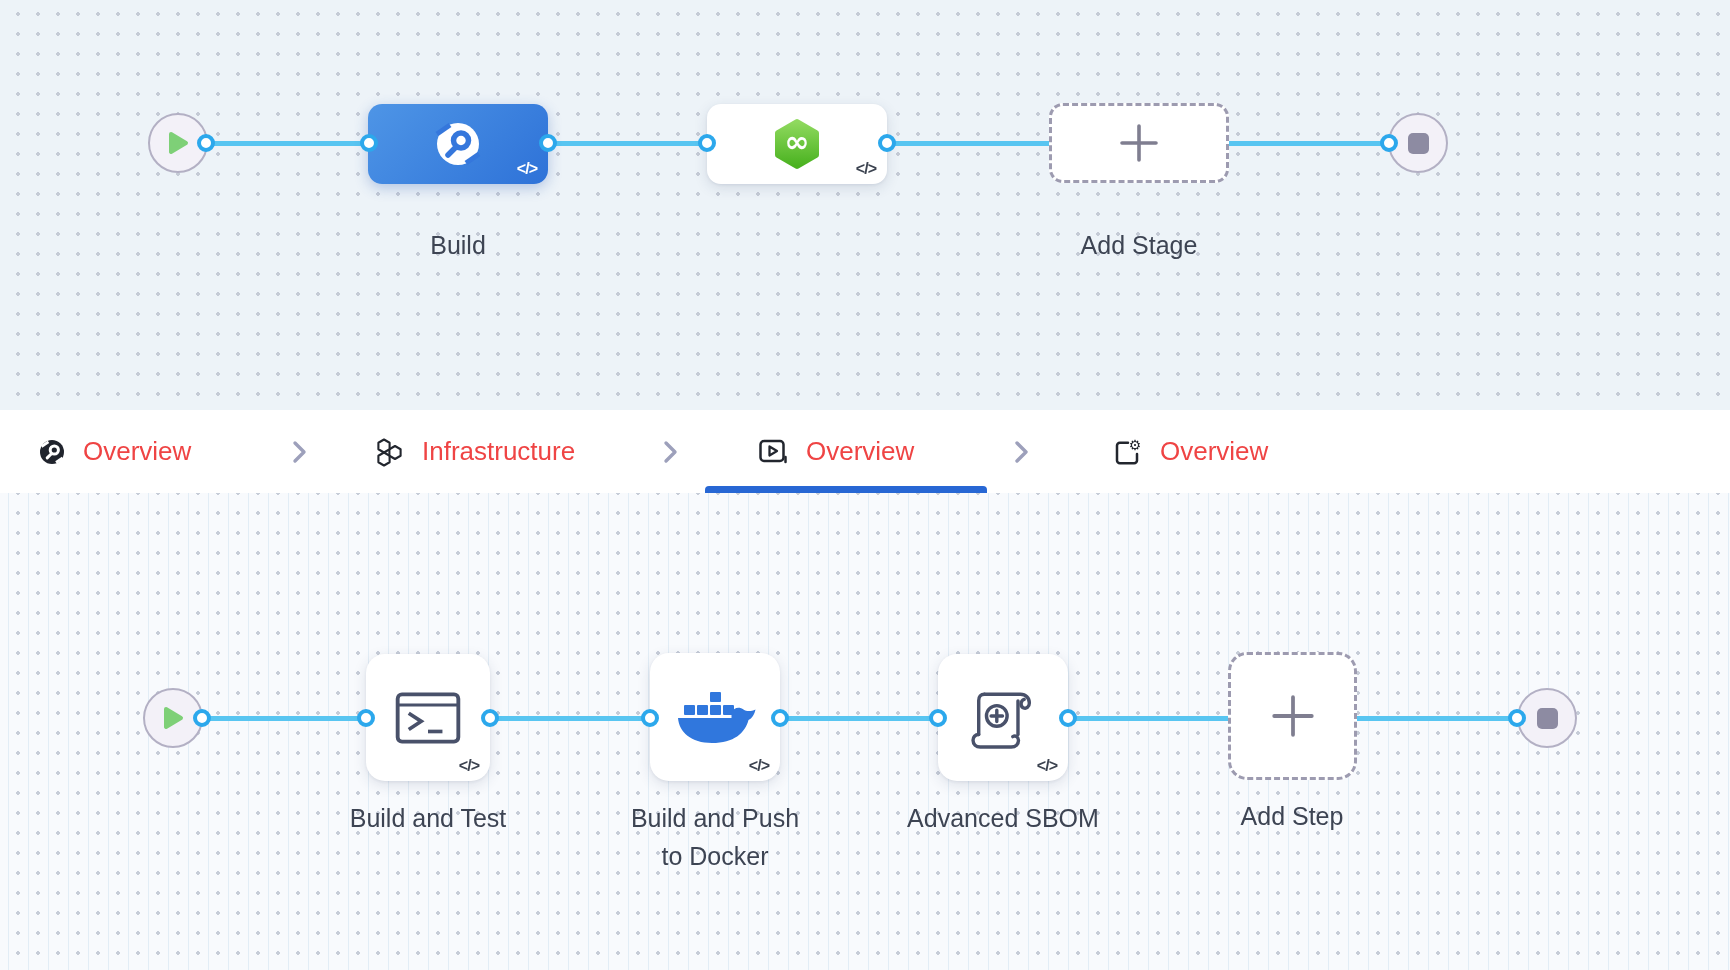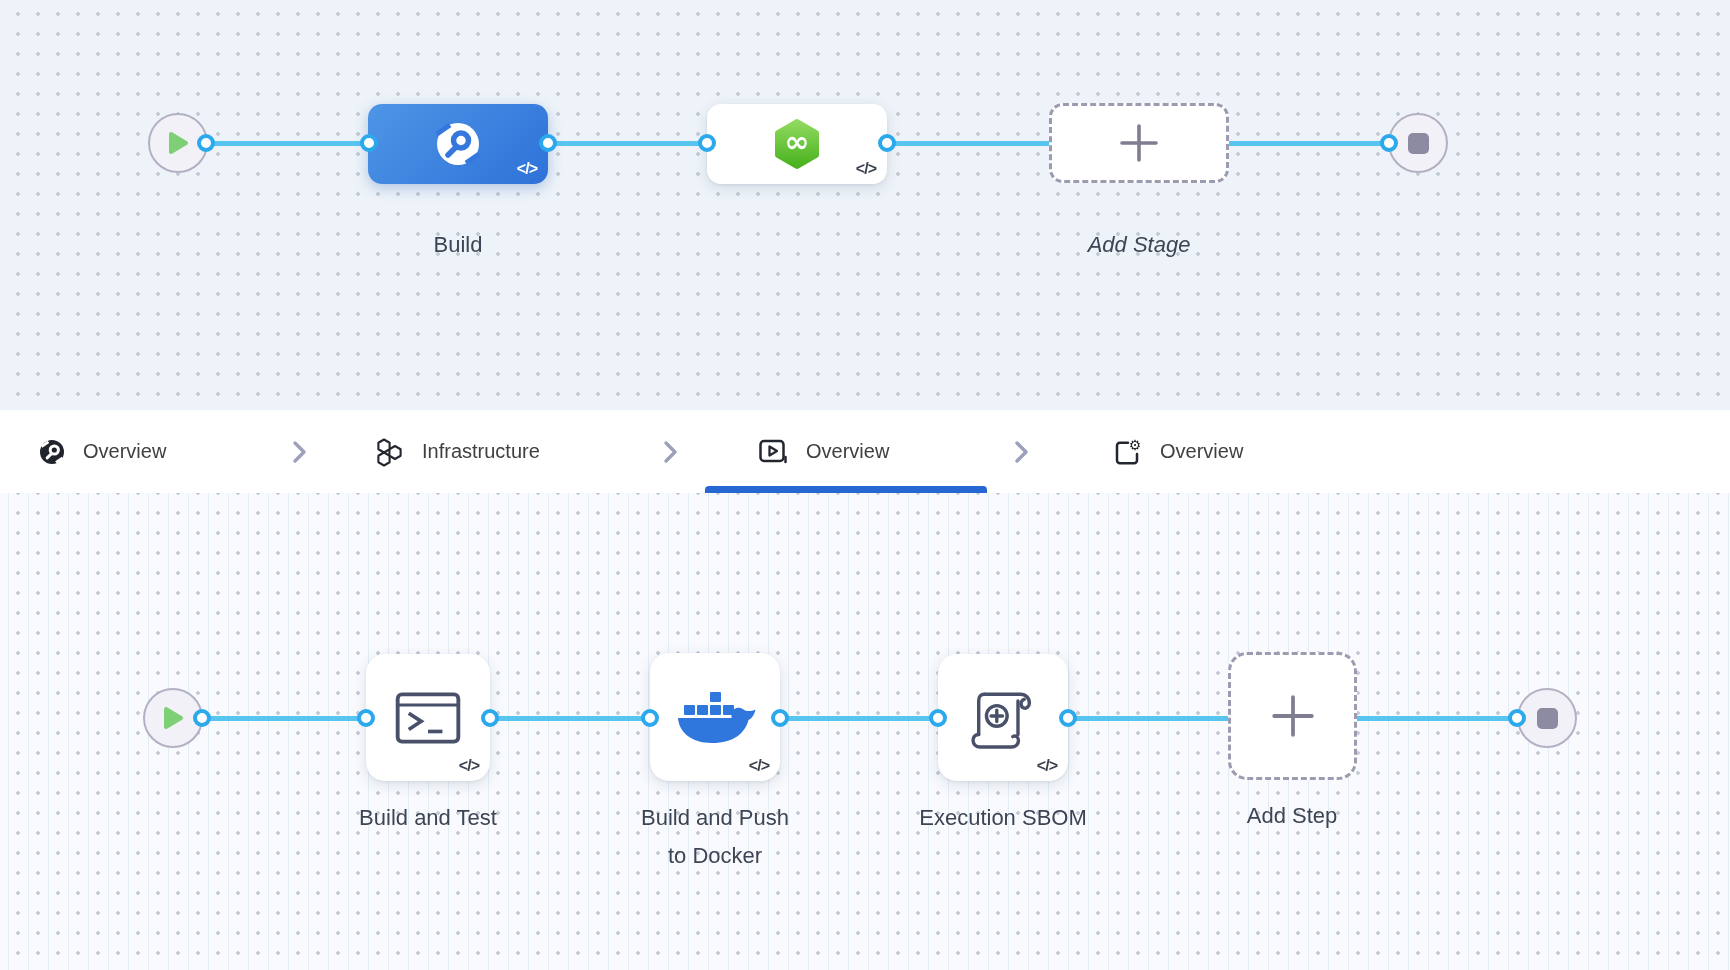--- a/index.html
+++ b/index.html
@@ -55,31 +55,31 @@
   .step-node{border-radius:19px;}
   .code-glyph{
     position:absolute;right:11px;bottom:7px;
     font-size:16px;font-weight:700;letter-spacing:-1px;color:#3c4350;
     line-height:1;user-select:none;
   }
   .code-glyph.on-blue{color:#ffffff;}
   
   .nlabel{
     position:absolute;z-index:3;text-align:center;
-    font-size:22px;color:#3d4453;line-height:38px;white-space:pre-line;
+    font-size:25px;color:#3d4453;line-height:38px;white-space:pre-line;
   }
   
   .tabbar{
     position:absolute;left:0;top:410px;width:1730px;height:83px;background:#ffffff;z-index:6;
   }
   .tab{
     position:absolute;top:0;height:100%;
     display:flex;align-items:center;gap:18px;cursor:pointer;
   }
-  .tab-label{font-size:20px;color:#404040;font-weight:500;}
+  .tab-label{font-size:26px;color:#ef4444;font-weight:500;}
   .chev{position:absolute;top:50%;transform:translateY(-50%);}
   .tab-underline{
     position:absolute;left:705px;bottom:0;width:282px;height:7px;
     background:#2767d4;border-radius:4px 4px 0 0;
   }
   svg{display:block;}
 </style>
 </head>
 <body>
 
@@ -131,21 +131,21 @@
     </div>
 
     <div class="pdot" style="left:197px;top:134px;"></div>
     <div class="pdot" style="left:360px;top:134px;"></div>
     <div class="pdot" style="left:539px;top:134px;"></div>
     <div class="pdot" style="left:698px;top:134px;"></div>
     <div class="pdot" style="left:878px;top:134px;"></div>
     <div class="pdot" style="left:1380px;top:134px;"></div>
 
     <div class="nlabel" style="left:368px;top:226px;width:180px;">Build</div>
-    <div class="nlabel" style="left:1049px;top:226px;width:180px;font-style:italic;">Add Stage</div>
+    <div class="nlabel" style="left:1049px;top:226px;width:180px;">Add Stage</div>
   </div>
 
   <div class="tabbar">
 
     <div class="tab" style="left:39px;">
       <svg width="26" height="26" viewBox="0 0 26 26">
         <circle cx="13" cy="13" r="12" fill="#20242d"></circle>
         <line x1="2.5" y1="7.5" x2="9.5" y2="2.8" stroke="#ffffff" stroke-width="2.8"></line>
         <line x1="17" y1="23.5" x2="23.6" y2="19" stroke="#ffffff" stroke-width="2.8"></line>
         <circle cx="15.3" cy="11" r="4.1" fill="none" stroke="#ffffff" stroke-width="3"></circle>
@@ -261,17 +261,17 @@
     <div class="pdot" style="left:357px;top:216px;"></div>
     <div class="pdot" style="left:481px;top:216px;"></div>
     <div class="pdot" style="left:641px;top:216px;"></div>
     <div class="pdot" style="left:771px;top:216px;"></div>
     <div class="pdot" style="left:929px;top:216px;"></div>
     <div class="pdot" style="left:1059px;top:216px;"></div>
     <div class="pdot" style="left:1508px;top:216px;"></div>
 
     <div class="nlabel" style="left:585px;top:306px;width:260px;"><span>Build and Push</span><br><span>to Docker</span></div>
     <div class="nlabel" style="left:298px;top:306px;width:260px;">Build and Test</div>
-    <div class="nlabel" style="left:873px;top:306px;width:260px;">Execution SBOM</div>
+    <div class="nlabel" style="left:873px;top:306px;width:260px;">Advanced SBOM</div>
     <div class="nlabel" style="left:1162px;top:304px;width:260px;">Add Step</div>
   </div>
 
 </div>
 
 </body></html>

